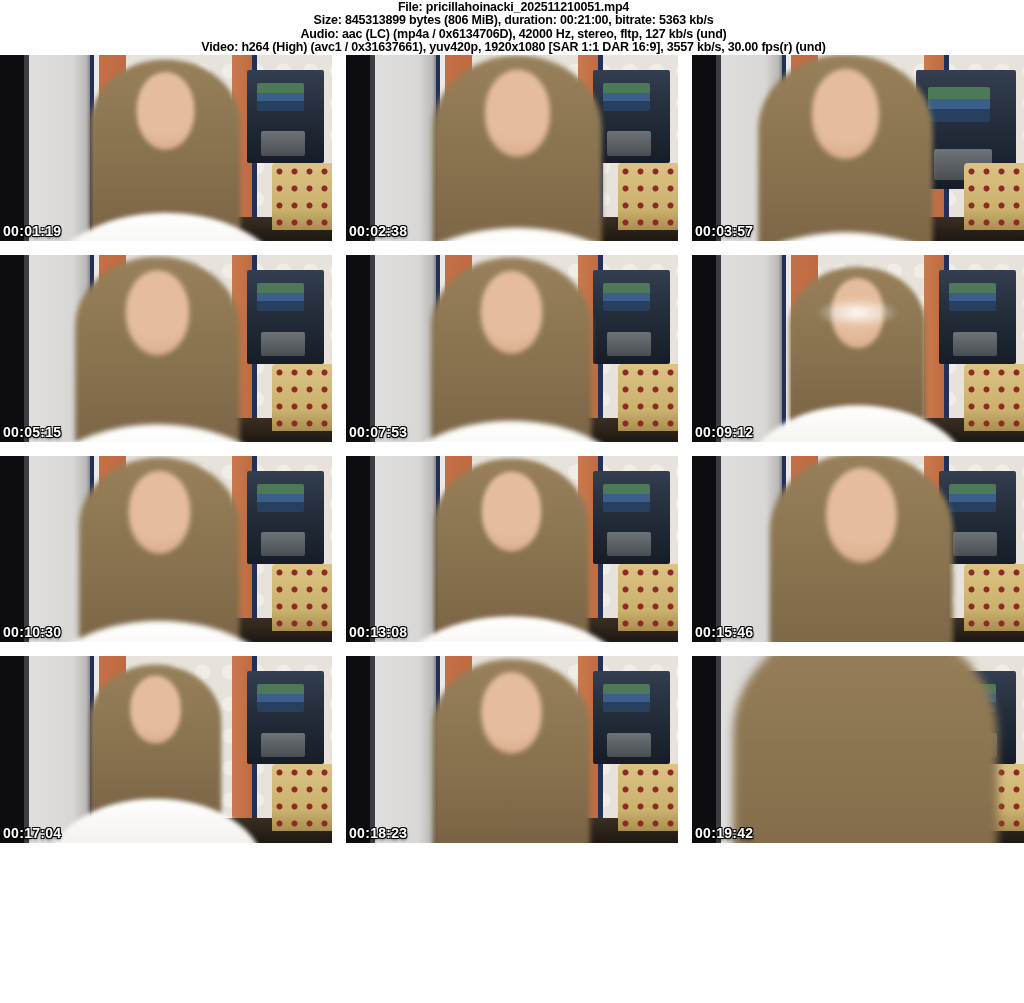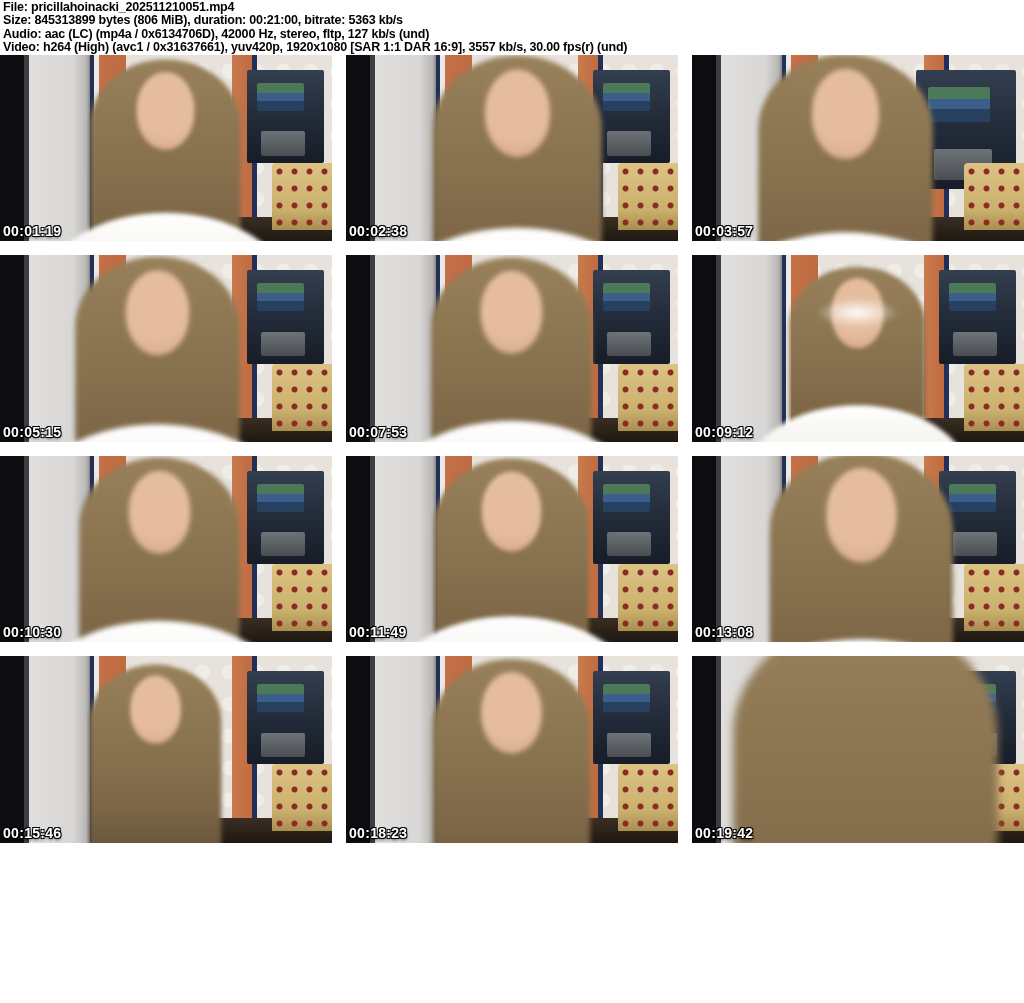--- a/index.html
+++ b/index.html
@@ -21,21 +21,21 @@
   }
   
   #meta{
     height:55px;width:100%;
     background:var(--page-bg);
     color:var(--header-text);
     font-size:12.5px;font-weight:bold;
     letter-spacing:-0.2px;
     line-height:13.4px;
     padding:1px 0 0 3px;
-    white-space:nowrap;overflow:hidden;
+    white-space:nowrap;overflow:hidden;text-align:center;
   }
   
   #grid{
     width:1024px;height:988px;
     display:grid;
     grid-template-columns:repeat(3,1fr);
     grid-template-rows:repeat(5,1fr);
     gap:14px;
   }
   .thumb{
@@ -233,32 +233,20 @@
       <div class="floor"></div>
       <div class="bed"></div>
       <div class="figure">
         <div class="hair"></div>
         <div class="face"></div>
         <div class="shirt"></div>
       </div>
       <figcaption class="ts">00:10:30</figcaption>
     </figure>
 
-    <figure class="thumb">
-      <div class="room"></div>
-      <div class="shelf"></div>
-      <div class="floor"></div>
-      <div class="bed"></div>
-      <div class="figure">
-        <div class="hair"></div>
-        <div class="face"></div>
-        <div class="shirt"></div>
-      </div>
-      <figcaption class="ts">00:11:49</figcaption>
-    </figure>
 
     <figure class="thumb">
       <div class="room"></div>
       <div class="shelf"></div>
       <div class="floor"></div>
       <div class="bed"></div>
       <div class="figure">
         <div class="hair"></div>
         <div class="face"></div>
         <div class="shirt"></div>
@@ -273,20 +261,32 @@
       <div class="floor"></div>
       <div class="bed"></div>
       <div class="figure">
         <div class="hair"></div>
         <div class="face"></div>
 
       </div>
       <figcaption class="ts">00:15:46</figcaption>
     </figure>
 
+    <figure class="thumb">
+      <div class="room"></div>
+      <div class="shelf"></div>
+      <div class="floor"></div>
+      <div class="bed"></div>
+      <div class="figure">
+        <div class="hair"></div>
+        <div class="face"></div>
+        <div class="shirt"></div>
+      </div>
+      <figcaption class="ts">00:17:04</figcaption>
+    </figure>
 
     <figure class="thumb">
       <div class="room"></div>
       <div class="shelf"></div>
       <div class="floor"></div>
       <div class="bed"></div>
       <div class="figure">
         <div class="hair"></div>
         <div class="face"></div>
 

